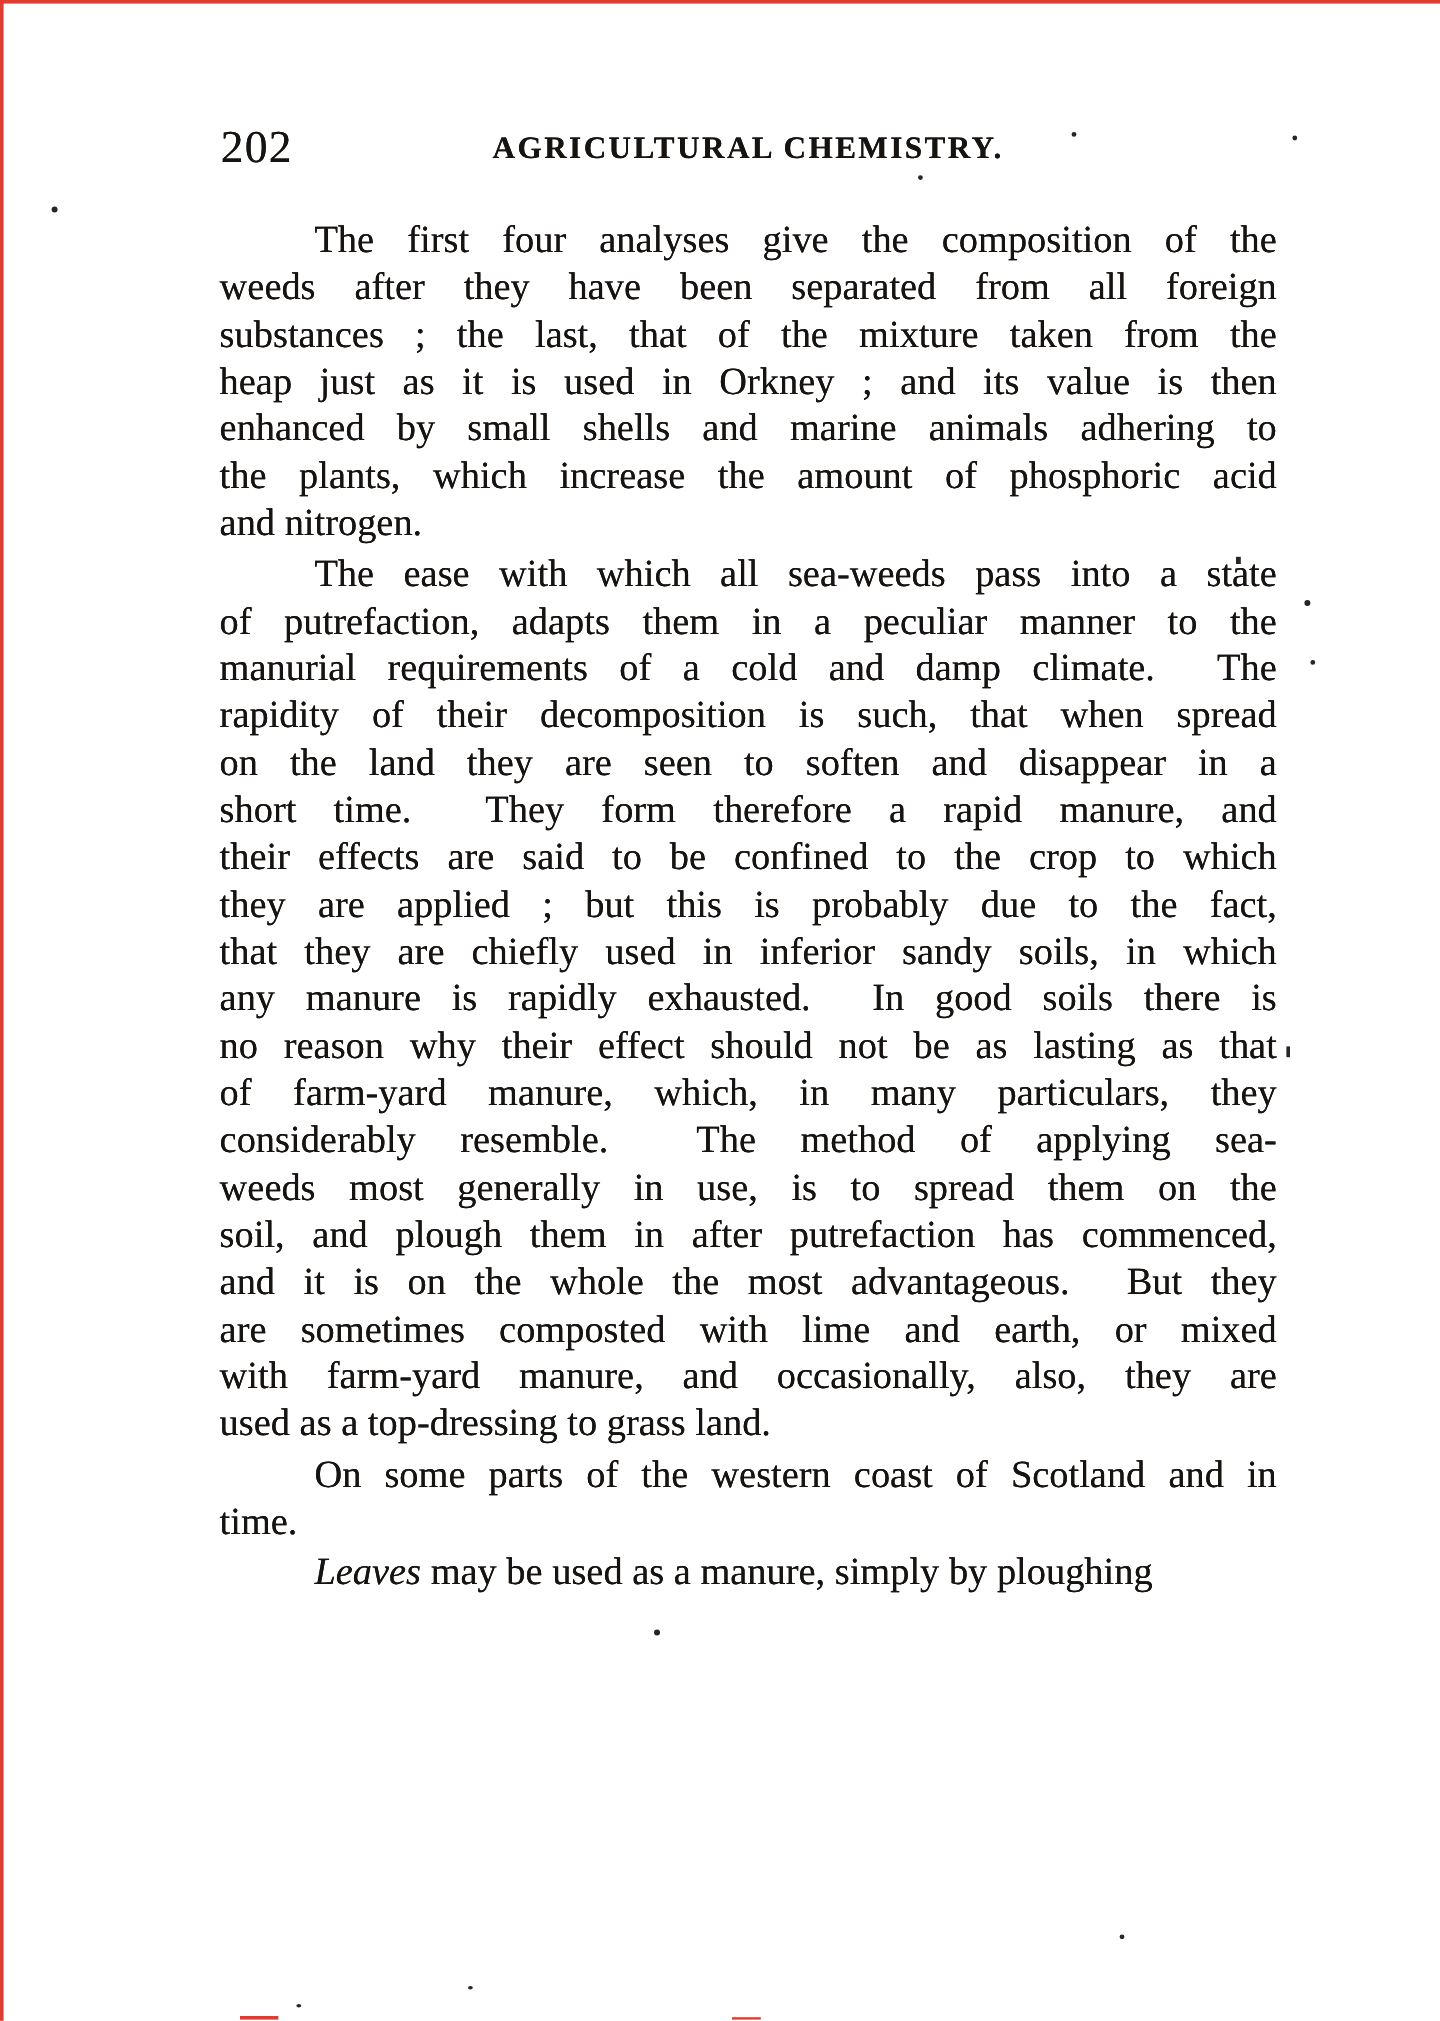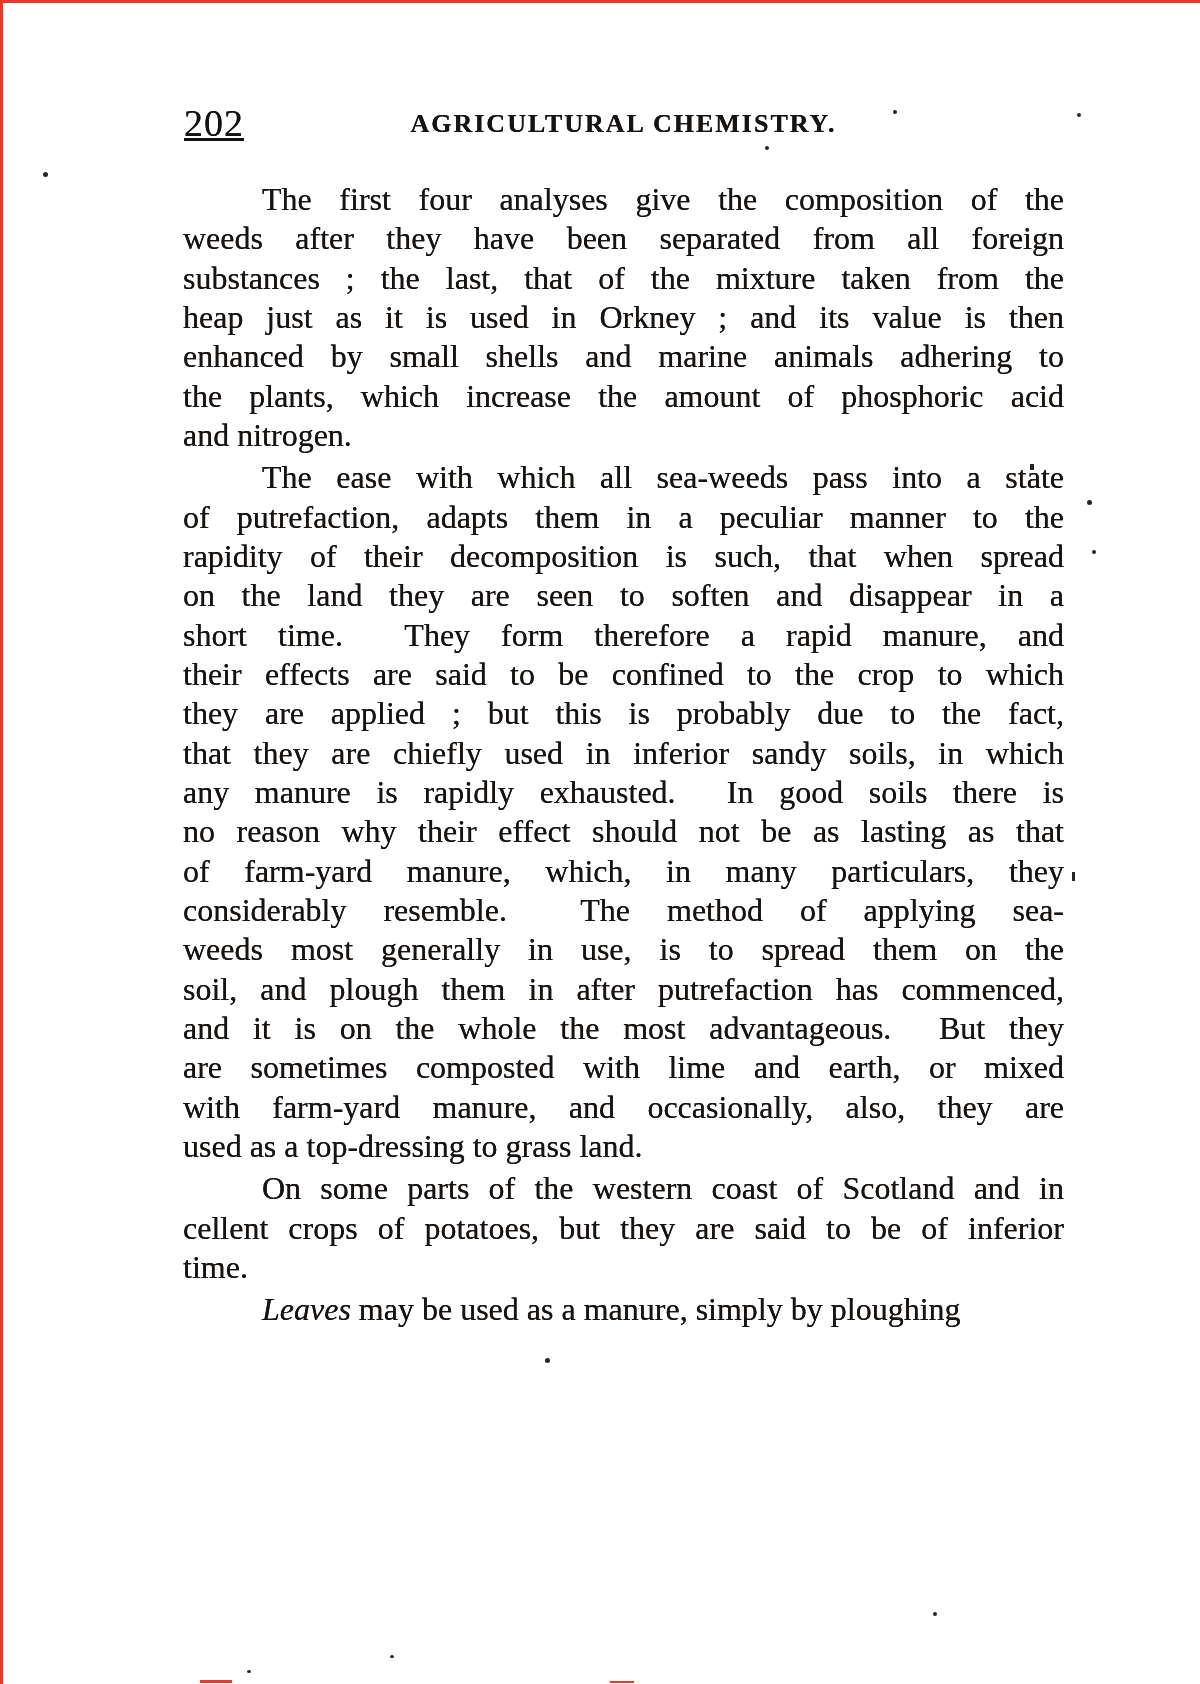--- a/index.html
+++ b/index.html
@@ -11,21 +11,21 @@
   .page{position:absolute;inset:0;background:var(--paper,#fff);}
   
   .edge{position:absolute;background:var(--edge-red,#e63a2e);}
   .edge-top{left:0;top:0;width:100%;height:3px;}
   .edge-left{left:0;top:0;width:3px;height:100%;}
   .red-dash{position:absolute;background:var(--edge-red,#e63a2e);}
   
   .header-row{position:absolute;left:180px;top:100px;width:887px;height:46px;}
   .page-number{
     position:absolute;left:4px;top:0;font-size:38px;line-height:46px;
-    letter-spacing:1px;text-shadow:0 0 .5px currentColor;text-decoration:underline;
+    letter-spacing:1px;text-shadow:0 0 .5px currentColor;
   }
   .running-title{
     position:absolute;left:50%;top:9px;transform:translateX(-50%);
     font-size:26px;line-height:30px;font-weight:700;letter-spacing:2px;
     white-space:nowrap;text-shadow:0 0 .4px currentColor;text-align:right;
   }
   
   .text-block{position:absolute;left:180px;top:177px;width:887px;}
   .paragraph{margin:3px;}
   .line{
@@ -60,40 +60,40 @@
         <div class="line">weeds after they have been separated from all foreign</div>
         <div class="line">substances ; the last, that of the mixture taken from the</div>
         <div class="line">heap just as it is used in Orkney ; and its value is then</div>
         <div class="line">enhanced by small shells and marine animals adhering to</div>
         <div class="line">the plants, which increase the amount of phosphoric acid</div>
         <div class="line last">and nitrogen.</div>
       </div>
       <div class="paragraph">
         <div class="line first">The ease with which all sea-weeds pass into a state</div>
         <div class="line">of putrefaction, adapts them in a peculiar manner to the</div>
+        <div class="line">manurial requirements of a cold and damp climate.&nbsp; The</div>
         <div class="line">rapidity of their decomposition is such, that when spread</div>
         <div class="line">on the land they are seen to soften and disappear in a</div>
         <div class="line">short time.&nbsp; They form therefore a rapid manure, and</div>
         <div class="line">their effects are said to be confined to the crop to which</div>
         <div class="line">they are applied ; but this is probably due to the fact,</div>
         <div class="line">that they are chiefly used in inferior sandy soils, in which</div>
         <div class="line">any manure is rapidly exhausted.&nbsp; In good soils there is</div>
         <div class="line">no reason why their effect should not be as lasting as that</div>
         <div class="line">of farm-yard manure, which, in many particulars, they</div>
         <div class="line">considerably resemble.&nbsp; The method of applying sea-</div>
         <div class="line">weeds most generally in use, is to spread them on the</div>
         <div class="line">soil, and plough them in after putrefaction has commenced,</div>
         <div class="line">and it is on the whole the most advantageous.&nbsp; But they</div>
         <div class="line">are sometimes composted with lime and earth, or mixed</div>
         <div class="line">with farm-yard manure, and occasionally, also, they are</div>
         <div class="line last">used as a top-dressing to grass land.</div>
       </div>
       <div class="paragraph">
         <div class="line first">On some parts of the western coast of Scotland and in</div>
-        <div class="line">cellent crops of potatoes, but they are said to be of inferior</div>
         <div class="line last">time.</div>
       </div>
       <div class="paragraph">
         <div class="line first last"><i>Leaves</i><span> may be used as a manure, simply by ploughing</span></div>
       </div>
     </div>
 
   <div class="speck" style="left:43px;top:172px;width:5px;height:5px;"></div>
   <div class="speck" style="left:765px;top:146px;width:4px;height:4px;"></div>
   <div class="speck" style="left:893px;top:110px;width:4px;height:4px;"></div>

